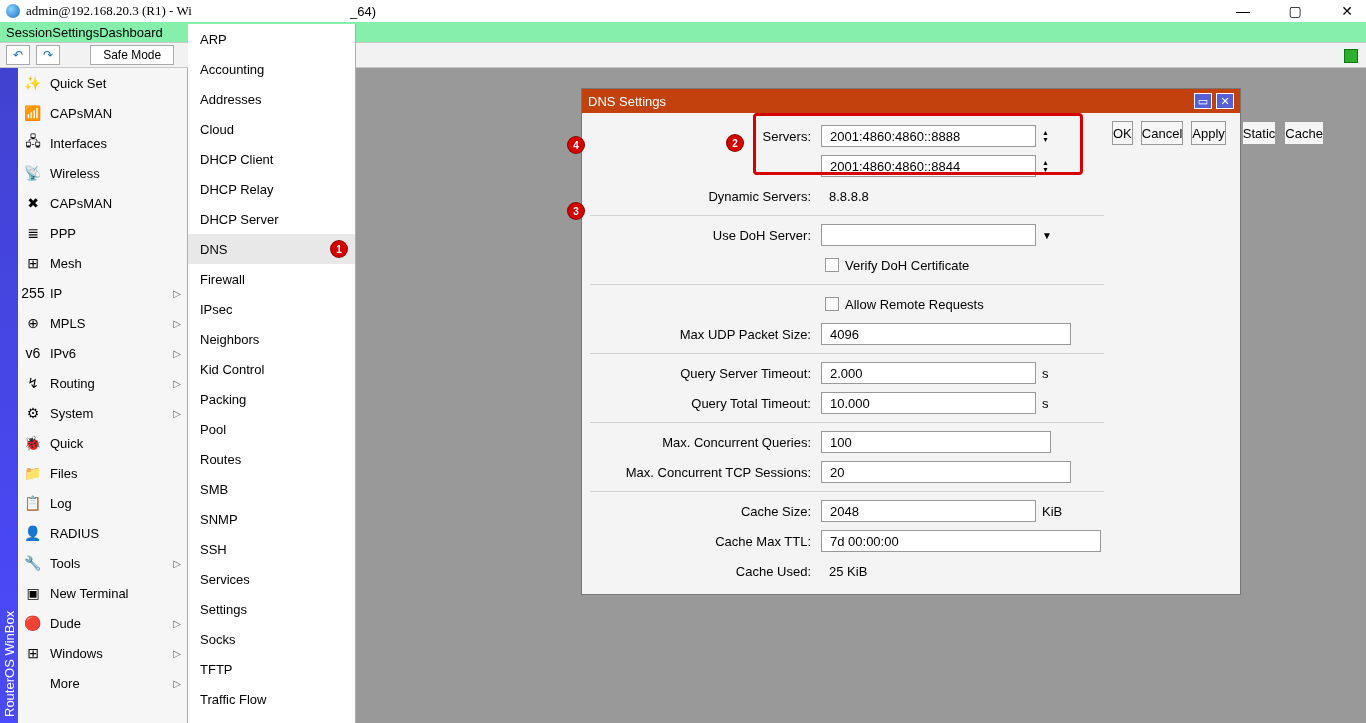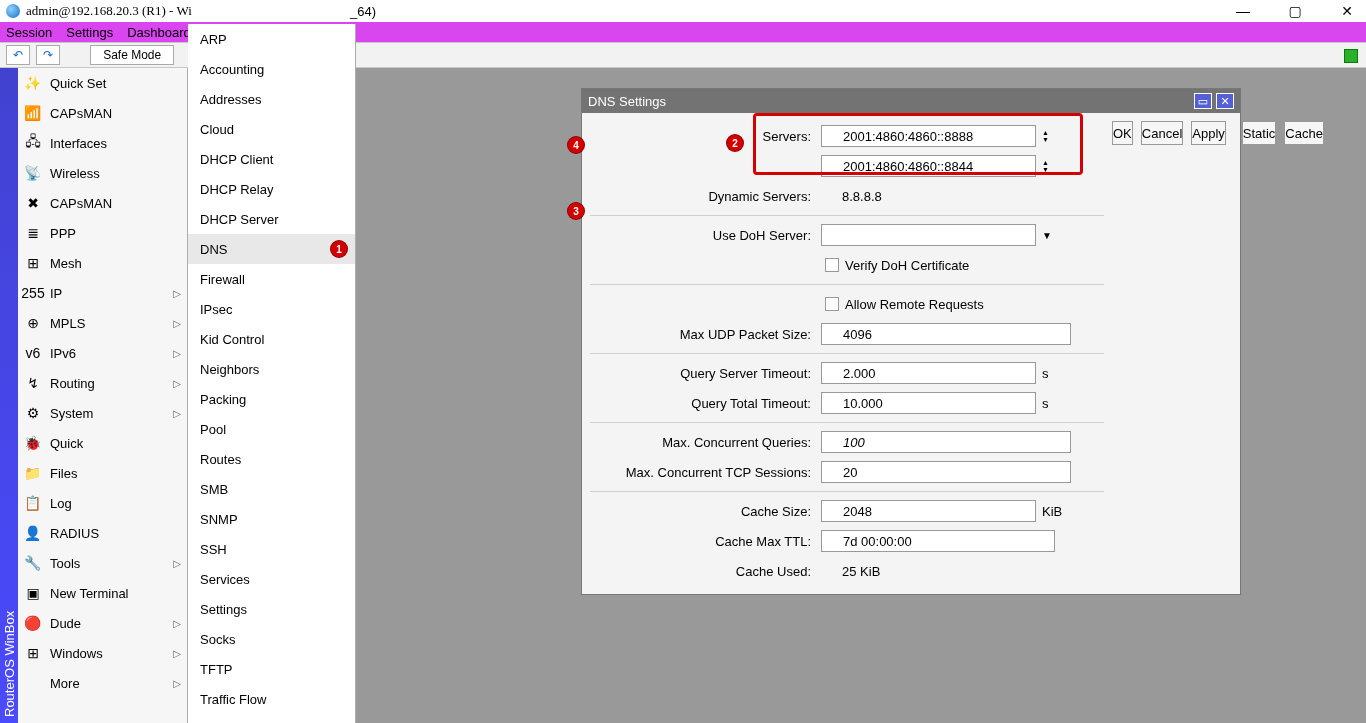--- a/index.html
+++ b/index.html
@@ -7,21 +7,21 @@
 
 
 .titlebar { height:22px; background:#fff; display:flex; align-items:center; padding:0 6px; position:relative; }
 .titlebar .globe { width:14px; height:14px; border-radius:50%; background:radial-gradient(circle at 35% 35%, #8cd3ff, #1b6dc1); margin-right:6px; }
 .titlebar .title { white-space:nowrap; overflow:hidden;font-family:Liberation Serif, serif; }
 .titlebar .arch { position:absolute; left:350px; }
 .titlebar .winctrl { margin-left:auto; display:flex; gap:26px; }
 .titlebar .winctrl span { width:26px; text-align:center; cursor:default; font-size:14px; }
 
 
-.menubar { height:20px; display:flex; align-items:center; gap:14px; padding:0 6px; background:#d946ef; }
+.menubar { height:20px; display:flex; align-items:center; padding:0 6px; background:#86efac; }
 .menubar span { }
 
 
 .toolbar { height:26px; display:flex; align-items:center; gap:6px; padding:0 6px; border-top:1px solid #c8c8c8; border-bottom:1px solid #c8c8c8; background:#f2f2f2; position:relative; }
 .tbtn { border:1px solid #aaa; background:#fff; height:20px; min-width:24px; padding:0 6px; display:flex; align-items:center; justify-content:center; font-size:12px; }
 .led { position:absolute; right:8px; top:6px; width:14px; height:14px; background:#2bb02b; border:1px solid #0a7a0a; }
 
 
 .main { position:absolute; top:68px; left:0; right:0; bottom:0; display:flex; background:#999; }
 .leftrail { width:18px; background:linear-gradient(#4a4aff,#4242d0); color:#fff; writing-mode:vertical-rl; transform:rotate(180deg); display:flex; align-items:center; justify-content:flex-start; padding:6px 0; font-size:13px; }
@@ -36,28 +36,28 @@
 .submenu .sitem { height:30px; display:flex; align-items:center; padding:0 12px; position:relative; }
 .submenu .sitem.active { background:#e8e8e8; }
 .badge { width:16px; height:16px; border-radius:50%; background:#d40000; color:#fff; font-size:10px; font-weight:bold; display:flex; align-items:center; justify-content:center; position:absolute; box-shadow:0 0 0 1px #800; }
 .badge.b1 { right:8px; top:7px; }
 
 
 .workspace { flex:1; position:relative; background:#999; }
 
 
 .dlg { position:absolute; left:225px; top:20px; width:660px; background:#f4f4f4; border:1px solid #777; }
-.dlg .dlgtitle { height:24px; background:#737373; color:#fff; display:flex; align-items:center; padding:0 6px; font-size:13px; }
+.dlg .dlgtitle { height:24px; background:#c2410c; color:#fff; display:flex; align-items:center; padding:0 6px; font-size:13px; }
 .dlg .dlgtitle .spacer { flex:1; }
 .dlg .dlgtitle .wb { width:18px; height:16px; border:1px solid #fff; margin-left:4px; display:flex; align-items:center; justify-content:center; color:#fff; font-size:11px; background:#5560d6; }
 .dlg .body { display:flex; padding:8px; gap:8px; position:relative; }
 .form { flex:1; }
 .row { display:flex; align-items:center; height:30px; gap:6px; }
 .row label { width:225px; text-align:right; padding-right:4px; }
-.row input[type=text] { width:215px; height:22px; border:1px solid #999; padding:0 21px; font-size:13px; }
+.row input[type=text] { width:215px; height:22px; border:1px solid #999; padding:0 8px; font-size:13px; }
 .row .spin { width:14px; display:flex; flex-direction:column; gap:0; font-size:7px; color:#000; line-height:7px; }
 .row .unit { width:30px; }
 .row .dd { width:16px; font-size:10px; }
 .row.checkbox label {  }
 .cb { width:14px; height:14px; border:1px solid #999; background:#fff; margin-left:4px; }
 .sep { height:1px; background:#d0d0d0; margin:4px 0; }
 .btns { width:120px; display:flex; flex-direction:row; gap:8px; }
 .btns button { height:24px; border:1px solid #999; background:#f6f6f6; font-size:13px; }
 .btns .gap { height:12px; }
 
@@ -197,22 +197,22 @@
       <div class="sitem">ARP</div>
       <div class="sitem">Accounting</div>
       <div class="sitem">Addresses</div>
       <div class="sitem">Cloud</div>
       <div class="sitem">DHCP Client</div>
       <div class="sitem">DHCP Relay</div>
       <div class="sitem">DHCP Server</div>
       <div class="sitem active">DNS<div class="badge b1">1</div></div>
       <div class="sitem">Firewall</div>
       <div class="sitem">IPsec</div>
+      <div class="sitem">Neighbors</div>
       <div class="sitem">Kid Control</div>
-      <div class="sitem">Neighbors</div>
       <div class="sitem">Packing</div>
       <div class="sitem">Pool</div>
       <div class="sitem">Routes</div>
       <div class="sitem">SMB</div>
       <div class="sitem">SNMP</div>
       <div class="sitem">SSH</div>
       <div class="sitem">Services</div>
       <div class="sitem">Settings</div>
       <div class="sitem">Socks</div>
       <div class="sitem">TFTP</div>
@@ -278,36 +278,36 @@
           </div>
           <div class="row">
             <label>Query Total Timeout:</label>
             <input type="text" value="10.000" style="">
             <span class="unit">s</span>
           </div>
           <div class="sep"></div>
 
           <div class="row">
             <label>Max. Concurrent Queries:</label>
-            <input type="text" style="width: 250px; font-style: italic;" value="100">
+            <input type="text" style="width: 230px;" value="100">
           </div>
           <div class="row">
             <label>Max. Concurrent TCP Sessions:</label>
             <input type="text" style="width: 250px;" value="20">
           </div>
           <div class="sep"></div>
 
           <div class="row">
             <label>Cache Size:</label>
             <input type="text" value="2048" style="">
             <span class="unit">KiB</span>
           </div>
           <div class="row">
             <label>Cache Max TTL:</label>
-            <input type="text" style="width: 234px;" value="7d 00:00:00">
+            <input type="text" style="width: 280px;" value="7d 00:00:00">
           </div>
           <div class="row">
             <label>Cache Used:</label>
             <input type="text" style="width: 250px; border: none; background: transparent;" readonly="" value="25 KiB">
           </div>
 
           <div class="redbox" style="left:171px; top:0px; width:330px; height:62px;"></div>
           <div class="badge" style="left:145px; top:22px;">2</div>
         </div>
 

